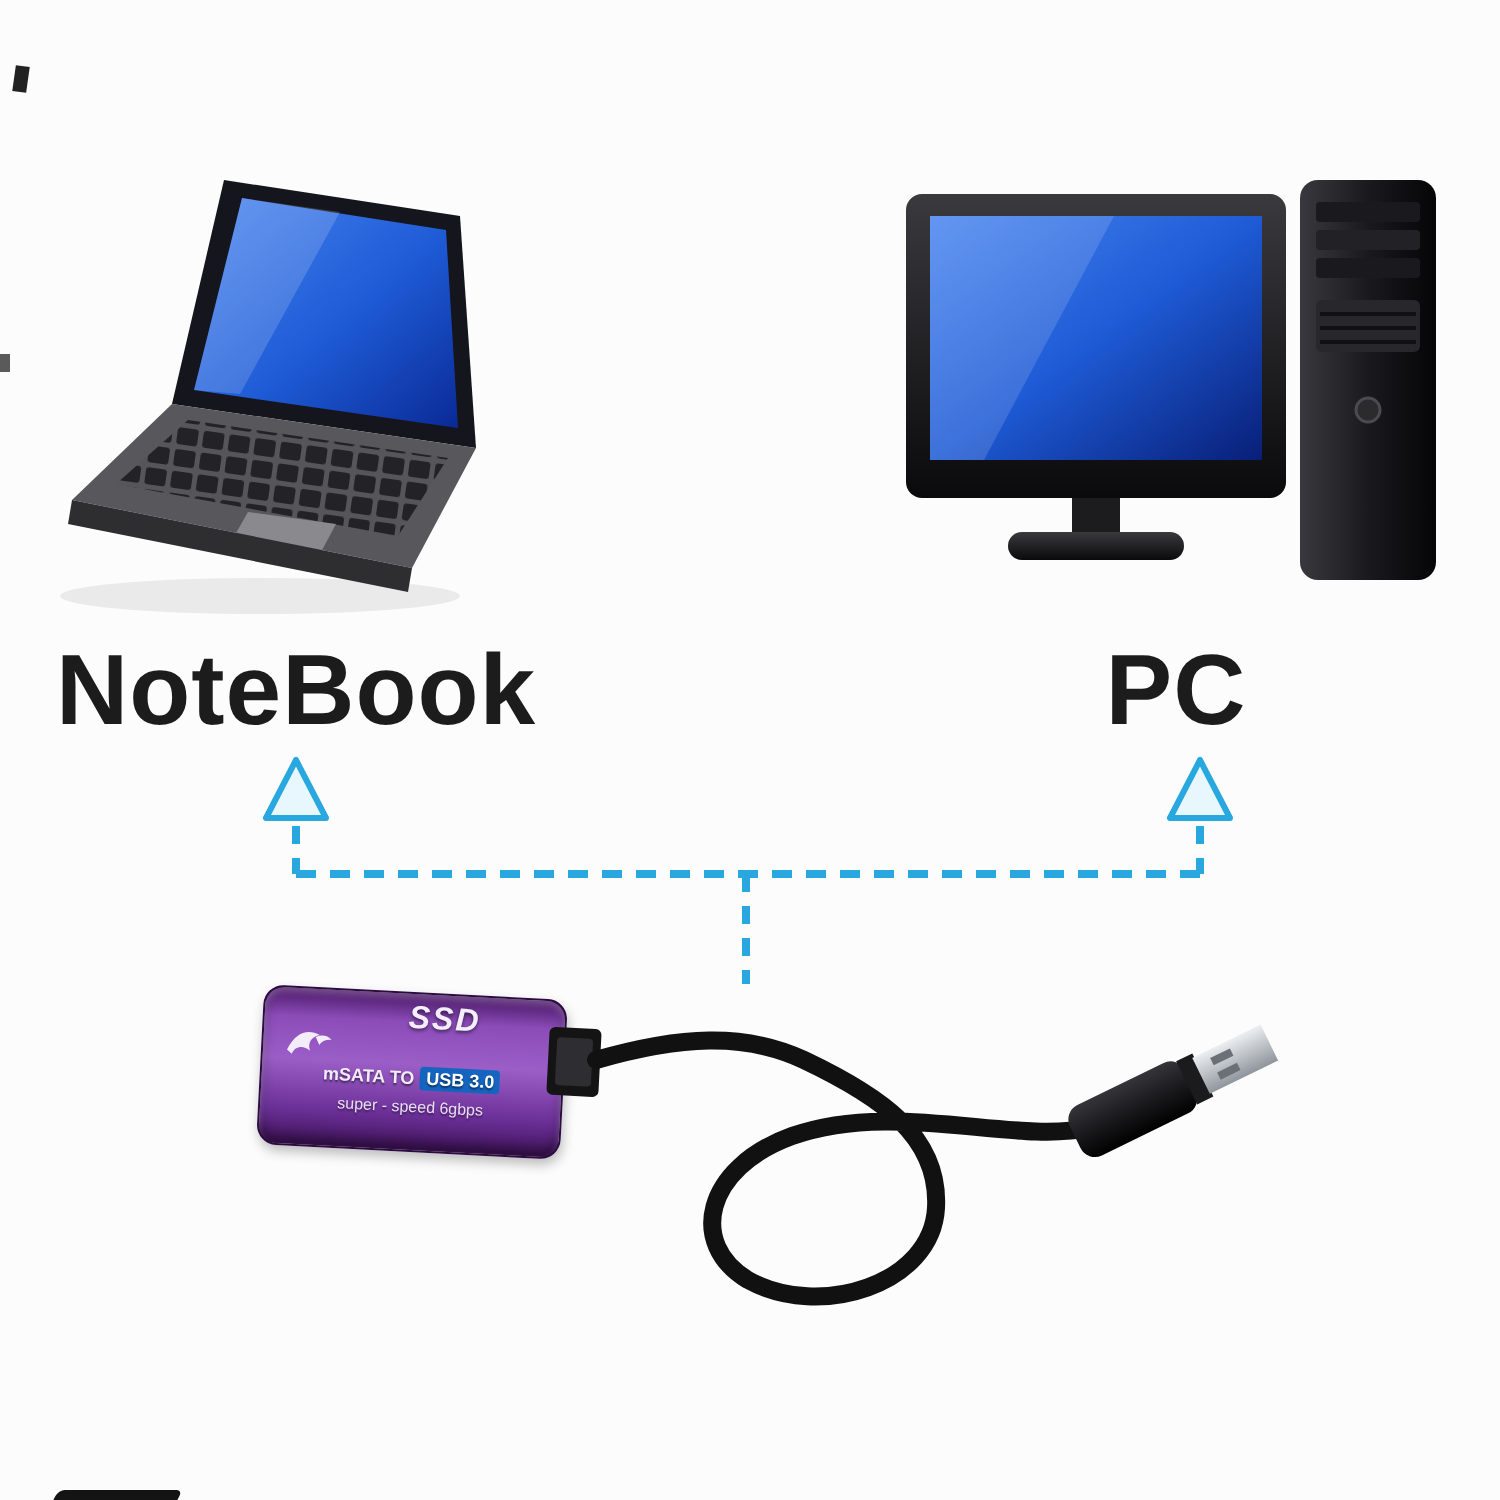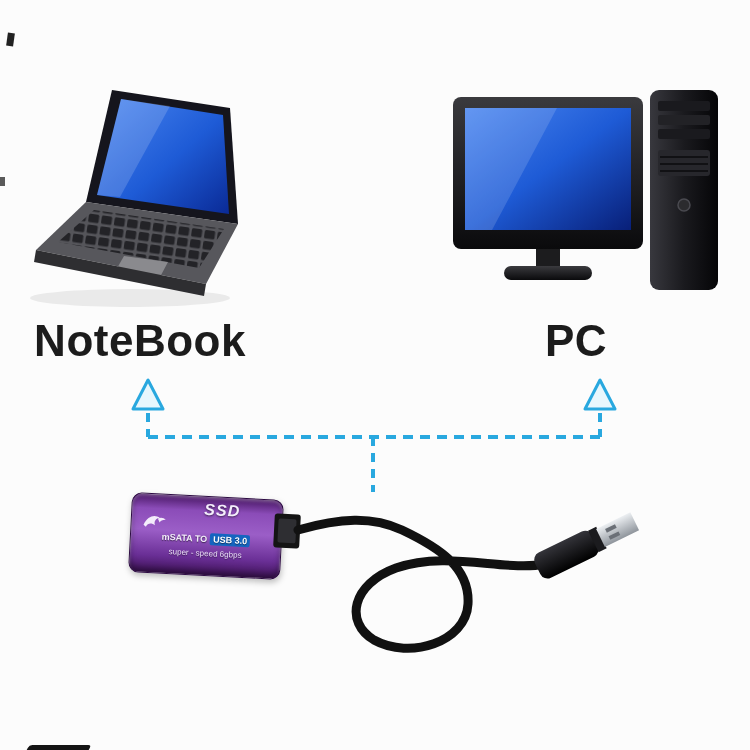--- a/index.html
+++ b/index.html
@@ -17,28 +17,28 @@
   }
   #scene {
     position: absolute;
     left: 0; top: 0;
     z-index: 2;
     pointer-events: none;
   }
   .device-label {
     position: absolute;
     z-index: 3;
-    font-size: 44px;
+    font-size: 50px;
     font-weight: 700;
     color: #1c1c1c;
     text-align: center;
     letter-spacing: 0.5px;
   }
   #notebook-label { left: 28px; top: 316px; width: 224px; }
-  #pc-label       { left: 524px; top: 316px; width: 104px; }
+  #pc-label       { left: 536px; top: 316px; width: 104px; }
 
   
   #adapter {
     position: absolute;
     left: 130px; top: 496px;
     width: 150px; height: 78px;
     z-index: 1;
     border-radius: 10px;
     border: 1px solid #2c0a42;
     background: linear-gradient(180deg, #4a1866 0%, #8b4cb8 18%, #9b5ec7 45%, #6a2f96 78%, #3f1258 100%);

